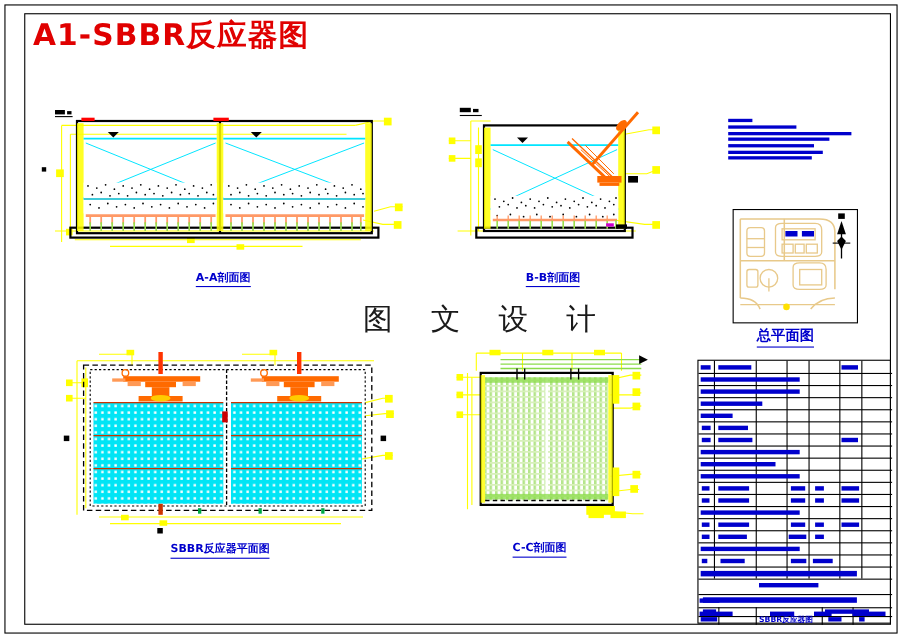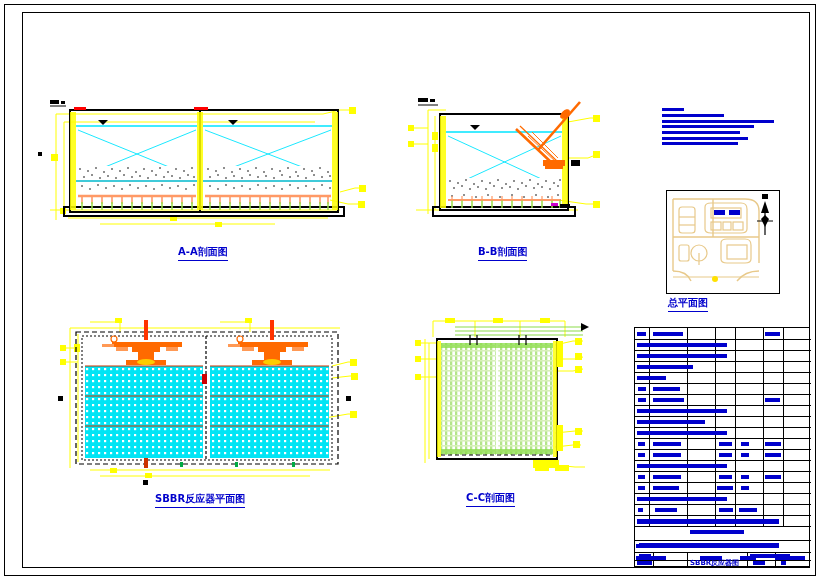--- a/index.html
+++ b/index.html
@@ -44,21 +44,23 @@
   .siteplan{position:absolute;left:666px;top:190px;width:114px;height:104px;border:1.3px solid #000;box-sizing:border-box;background:#fff;}
 </style>
 </head>
 <body>
 
 <div id="sheet">
 
   <div class="outer-border"></div>
   <div class="inner-border"></div>
 
-
+  <div class="sheet-title">A1-SBBR反应器图</div>
+
+  <div class="watermark">图 文 设 计</div>
 
   <div class="view" style="left:40px;top:92px">
     <svg width="330" height="140" viewBox="0 0 330 140">
 
       <g stroke="#ffff00" stroke-width="1" fill="none">
         <path d="M16 22 L16 128 M16 22 L283 22 M24 30 L24 120 M24 30 L275 30"></path>
         <path d="M10 118 L300 118 M28 126 L288 126 M60 132 L235 132"></path>
         <path d="M283 22 L300 18 L312 18 M300 100 L315 96 L326 96"></path>
         <path d="M290 108 L308 112 L322 112"></path>
       </g>
@@ -638,21 +640,21 @@
       <circle cx="48" cy="88" r="3" fill="#ffe100"></circle>
       <g>
         <line x1="98" y1="14" x2="98" y2="44" stroke="#000" stroke-width="1.2"></line>
         <polygon points="98,10 94,22 102,22" fill="#000"></polygon>
         <polygon points="94,28 98,24 102,28 98,36" fill="#000"></polygon>
         <line x1="90" y1="30" x2="106" y2="30" stroke="#000" stroke-width="1"></line>
         <rect x="95" y="3" width="6" height="5" fill="#000"></rect>
       </g>
     </svg>
   </div>
-  <div class="caption" style="left:668px;top:296px;font-size:10px">总平面图</div>
+  <div class="caption" style="left:688px;top:296px;font-size:13px">总平面图</div>
 
   <div class="tbl">
 
     <div class="hline" style="top:11px"></div>
       <div class="hline" style="top:22px"></div>
     <div class="hline" style="top:33px"></div>
       <div class="hline" style="top:44px"></div>
     <div class="hline" style="top:55px"></div>
       <div class="hline" style="top:66px"></div>
     <div class="hline" style="top:77px"></div>

